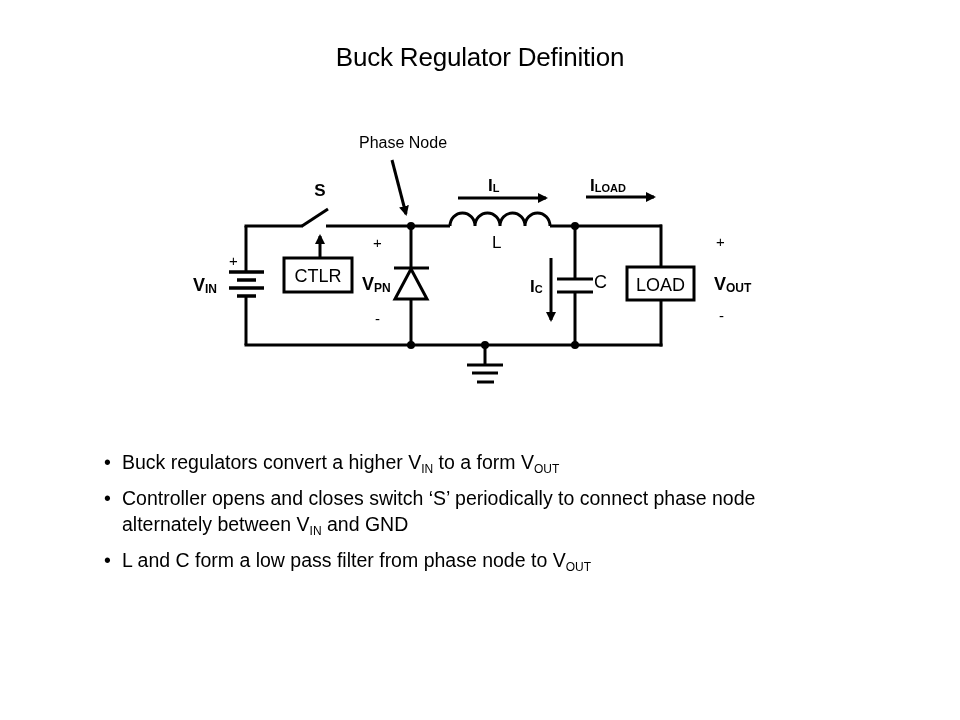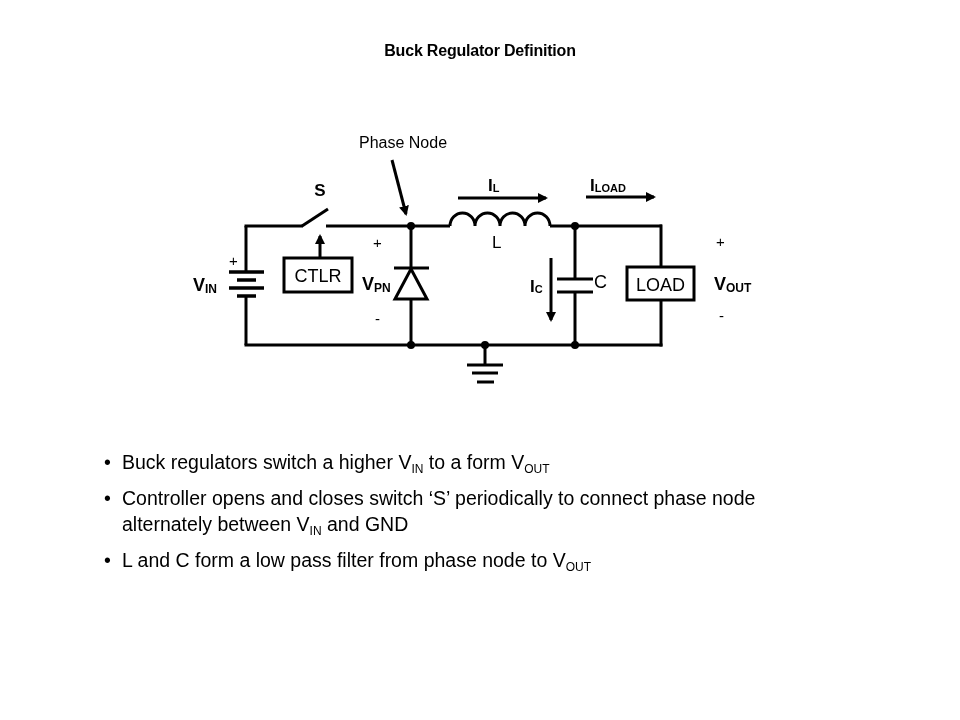--- a/index.html
+++ b/index.html
@@ -1,17 +1,17 @@
 <!DOCTYPE html>
 <html><head>
 <meta charset="utf-8">
 <style>
   html, body { margin: 0; padding: 0; background: #ffffff; }
   body { width: 960px; height: 720px; position: relative; overflow: hidden; font-family: "Liberation Sans", sans-serif; color: #000; }
-  .title { position: absolute; left: 0; top: 42px; width: 960px; text-align: center; font-weight: bold; font-size: 16px; letter-spacing: -0.2px; }
+  .title { position: absolute; left: 0; top: 42px; width: 960px; text-align: center; font-weight: normal; font-size: 26px; letter-spacing: -0.2px; }
   svg.circuit { position: absolute; left: 0; top: 0; }
   svg text { font-family: "Liberation Sans", sans-serif; fill: #000; }
   .bullets { position: absolute; left: 104px; top: 449px; width: 740px; font-size: 19.5px; line-height: 26px; }
   .bullet { position: relative; padding-left: 18px; margin-bottom: 10px; }
   .bullet .dot { position: absolute; left: 0; top: 0; }
   sub { font-size: 12px; vertical-align: -4px; line-height: 0; }
 </style>
 </head>
 <body>
 
@@ -115,21 +115,21 @@
   <text x="660.5" y="291" font-size="18" text-anchor="middle">LOAD</text>
 
   <text x="716" y="247" font-size="15">+</text>
   <text x="714" y="290" font-size="18" font-weight="bold"><tspan>V</tspan><tspan font-size="12" dy="2">OUT</tspan></text>
   <text x="719" y="321" font-size="15">-</text>
 </svg>
 
 <div class="bullets">
   <div class="bullet">
     <span class="dot">•</span>
-    <span>Buck regulators switch a higher V</span><sub>IN</sub><span> to a form V</span><sub>OUT</sub>
+    <span>Buck regulators convert a higher V</span><sub>IN</sub><span> to a form V</span><sub>OUT</sub>
   </div>
   <div class="bullet">
     <span class="dot">•</span>
     <span>Controller opens and closes switch ‘S’ periodically to connect phase node alternately between V</span><sub>IN</sub><span> and GND</span>
   </div>
   <div class="bullet">
     <span class="dot">•</span>
     <span>L and C form a low pass filter from phase node to V</span><sub>OUT</sub>
   </div>
 </div>

